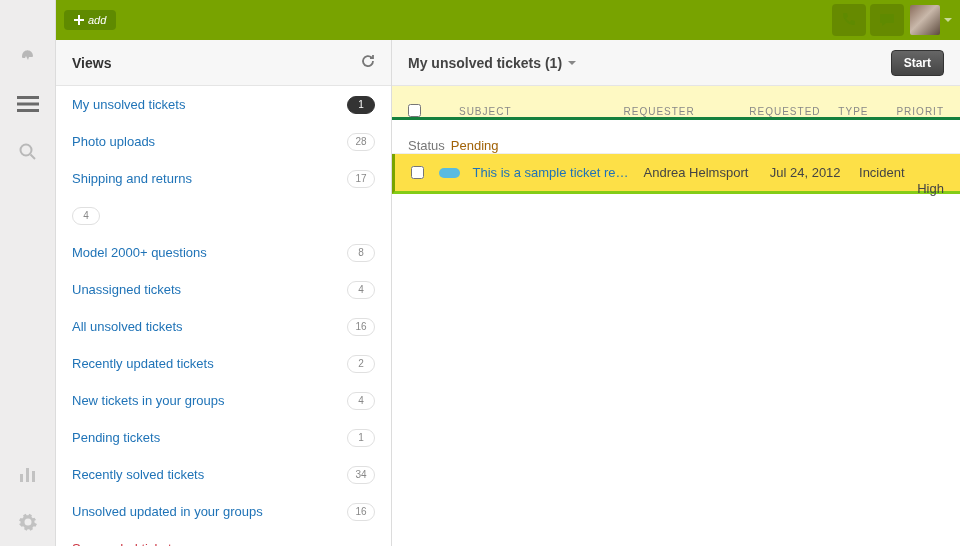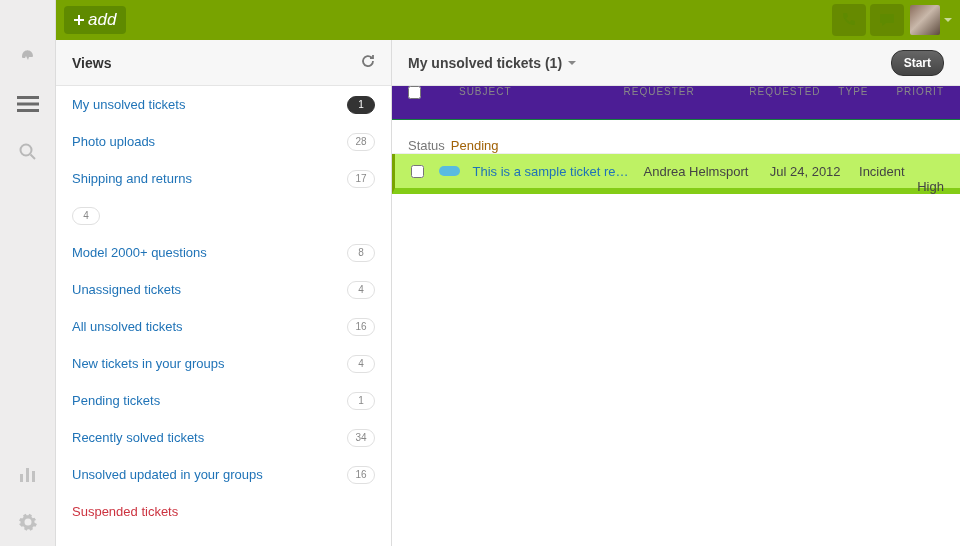--- a/index.html
+++ b/index.html
@@ -1,20 +1,20 @@
 <!DOCTYPE html>
 <html><head>
 <meta charset="utf-8">
 <style>
   * { box-sizing: border-box; margin: 0; padding: 0; }
   html, body { width: 960px; height: 546px; font-family: "Helvetica Neue", Arial, sans-serif; font-size: 13px; color: #333; overflow: hidden; background: #fff; }
 
   
   .topbar { position: absolute; left: 56px; top: 0; right: 0; height: 40px; background: #78a300; display: flex; align-items: center; padding-left: 8px; }
-  .add-btn { background: #5f8a00; color: #fff; border: none; border-radius: 4px; padding: 4px 10px; font-style: italic; font-size: 17px; display: flex; align-items: center; gap: 4px; cursor: pointer; text-align: right; }
+  .add-btn { background: #5f8a00; color: #fff; border: none; border-radius: 4px; padding: 4px 10px; font-style: italic; font-size: 11px; display: flex; align-items: center; gap: 4px; cursor: pointer; text-align: right; }
   .topbar-right { margin-left: auto; display: flex; align-items: center; height: 100%; padding-right: 8px; gap: 0; }
   .tb-icon-btn { width: 34px; height: 32px; background: rgba(0,0,0,0.15); border-radius: 4px; display: flex; align-items: center; justify-content: center; margin-left: 4px; }
   .avatar-wrap { display: flex; align-items: center; margin-left: 6px; }
   .avatar { width: 30px; height: 30px; background: linear-gradient(135deg,#8a6d5c 0%,#c9b8aa 45%,#5c4a3d 100%); border-radius: 2px; }
   .caret-down { width: 0; height: 0; border-left: 4px solid transparent; border-right: 4px solid transparent; border-top: 4px solid rgba(255,255,255,0.6); margin-left: 4px; }
 
   
   .rail { position: absolute; left: 0; top: 0; width: 56px; height: 100%; background: #eeeded; border-right: 1px solid #dcdcdc; display: flex; flex-direction: column; align-items: center; padding-top: 32px; }
   .rail-item { width: 56px; height: 48px; display: flex; align-items: center; justify-content: center; color: #999; }
   .rail-spacer { flex: 1; }
@@ -31,35 +31,35 @@
   .view-label { color: #1f73b7; font-size: 13px; flex: 1; }
   .view-row.suspended .view-label { color: #cc3340; }
   .count-badge { background: #fff; border: 1px solid #e0e0e0; color: #888; font-size: 10px; border-radius: 10px; min-width: 28px; height: 18px; display: flex; align-items: center; justify-content: center; padding: 0 6px; }
   .count-badge.selected { background: #333; border-color: #333; color: #fff; }
 
   
   .main { position: absolute; left: 392px; top: 40px; right: 0; bottom: 0; background: #fff; }
   .main-header { height: 46px; border-bottom: 1px solid #e5e5e5; display: flex; align-items: center; padding: 0 16px; background: #f7f7f7; }
   .main-title { font-weight: bold; font-size: 14px; color: #444; }
   .mh-caret { width: 0; height: 0; border-left: 4px solid transparent; border-right: 4px solid transparent; border-top: 4px solid #888; margin-left: 6px; }
-  .start-btn { margin-left: auto; background: #555; background: linear-gradient(#666,#444); color: #fff; border: 1px solid #333; border-radius: 12px; padding: 5px 12px; font-weight: bold; font-size: 12px; cursor: pointer; }
-
-  .col-headers { height: 34px; border-bottom: 1px solid #15803d; display: flex; align-items: flex-start; padding: 0 16px; background: #4c1d95; font-size: 10px; letter-spacing: 1px; color: #888; text-transform: uppercase; }
+  .start-btn { margin-left: auto; background: #555; background: linear-gradient(#666,#444); color: #fff; border: 1px solid #333; border-radius: 4px; padding: 5px 12px; font-weight: bold; font-size: 12px; cursor: pointer; }
+
+  .col-headers { height: 34px; border-bottom: 3px solid #15803d; display: flex; align-items: flex-end; padding: 0 16px; background: #fef9c3; font-size: 10px; letter-spacing: 1px; color: #888; text-transform: uppercase; }
   .col-check { width: 32px; display: flex; align-items: center; }
   .col-subject { width: 190px; padding-left: 20px; }
   .col-requester { width: 130px; }
   .col-requested { width: 92px; }
   .col-type { width: 60px; }
   .col-priority { flex: 1; }
 
   .group-row { height: 34px; display: flex; align-items: flex-end; padding: 0 16px; border-bottom: 1px solid #eee; background: #fff; font-size: 13px; color: #555; }
   .group-key { color: #777; margin-right: 6px; }
   .group-val { color: #a16207; }
 
-  .ticket-row { height: 40px; display: flex; align-items: center; padding: 0 16px; border-left: 3px solid #78a300; background: #bef264; border-bottom: 6px solid #84cc16; font-size: 13px; }
+  .ticket-row { height: 40px; display: flex; align-items: center; padding: 0 16px; border-left: 3px solid #78a300; background: #fde047; border-bottom: 3px solid #84cc16; font-size: 13px; }
   .ticket-check { width: 29px; display: flex; align-items: center; }
   .status-pill { width: 22px; height: 10px; border-radius: 5px; background: #59bbe0; margin-right: 12px; }
   .ticket-subject { width: 176px; color: #1f73b7; white-space: nowrap; overflow: hidden; text-overflow: ellipsis; padding-right: 10px; }
   .ticket-requester { width: 130px; color: #444; }
   .ticket-requested { width: 92px; color: #444; }
   .ticket-type { width: 60px; color: #444; }
   .ticket-priority { flex: 1; color: #444; margin-top: 31px; }
 
   input[type=checkbox] { width: 13px; height: 13px; }
 </style>
@@ -154,20 +154,24 @@
         <span class="view-label">Model 2000+ questions</span>
         <span class="count-badge">8</span>
       </div>
       <div class="view-row">
         <span class="view-label">Unassigned tickets</span>
         <span class="count-badge">4</span>
       </div>
       <div class="view-row">
         <span class="view-label">All unsolved tickets</span>
         <span class="count-badge">16</span>
+      </div>
+      <div class="view-row">
+        <span class="view-label">Recently updated tickets</span>
+        <span class="count-badge">2</span>
       </div>
       <div class="view-row">
         <span class="view-label">New tickets in your groups</span>
         <span class="count-badge">4</span>
       </div>
       <div class="view-row">
         <span class="view-label">Pending tickets</span>
         <span class="count-badge">1</span>
       </div>
       <div class="view-row">

